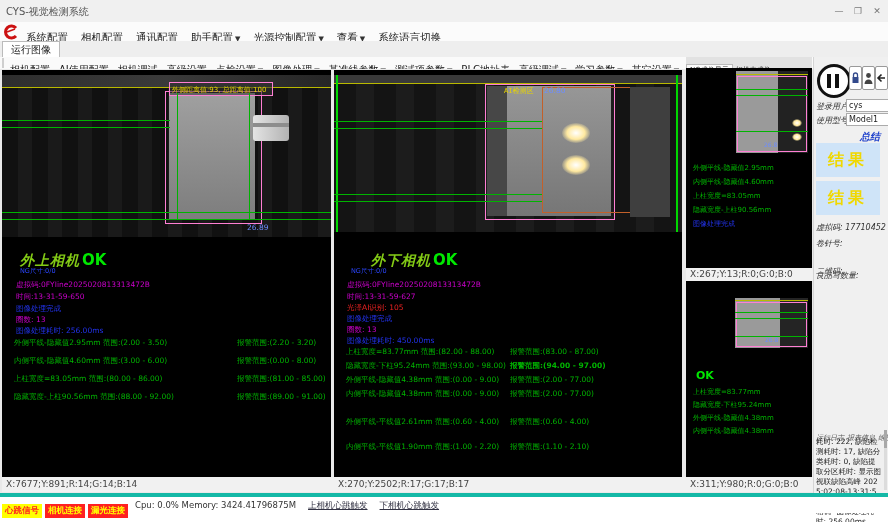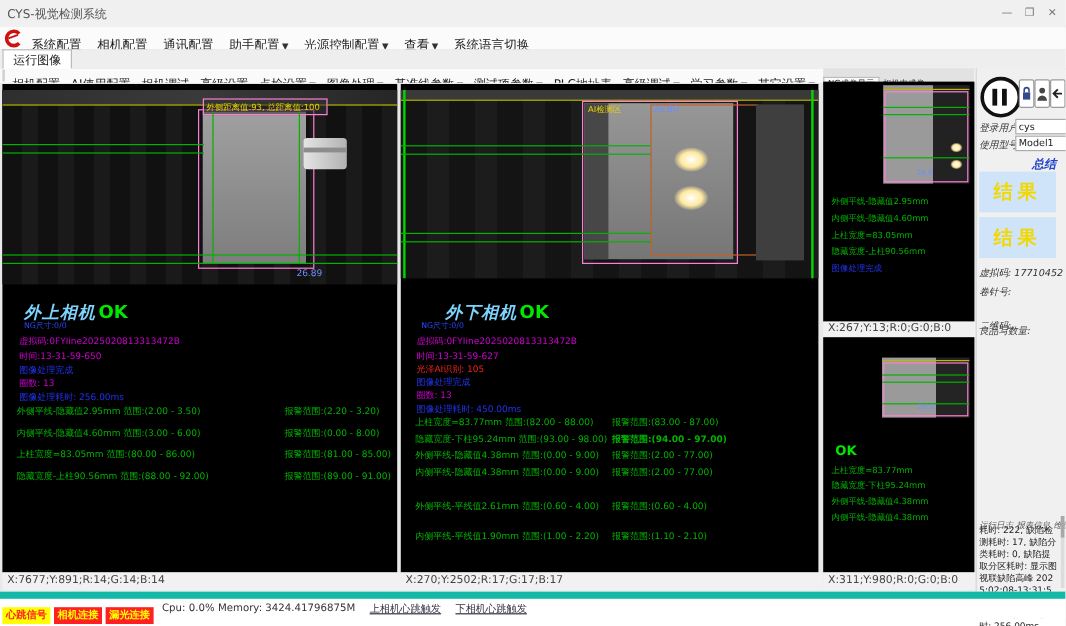--- a/index.html
+++ b/index.html
@@ -37,21 +37,21 @@
 
   
   .scene{overflow:hidden;background:#151515;text-align:right;}
   .hline{position:absolute;height:1px;}
   .vline{position:absolute;width:1px;}
   .yellow{background:#b9b900;}
   .green-l{background:#00b400;}
   .pinkbox{position:absolute;border:1px solid #ff7fd4;}
 
   
-  .cam-title{font-size:14px;font-weight:bold;font-style:italic;color:#7dd3fc;letter-spacing:1px;}
+  .cam-title{font-size:14px;font-weight:bold;font-style:italic;color:#84cc16;letter-spacing:1px;}
   .cam-ok{font-size:15px;font-weight:bold;font-style:normal;color:#00e800;margin-left:2px;}
   .t-tiny{font-size:6.5px;color:#2b46ff;}
   .t-mag{font-size:7.5px;color:#cc00cc;}
   .t-blue{font-size:7.5px;color:#2233ee;}
   .t-red{font-size:7.5px;color:#ee2222;}
   .meas-row{position:absolute;white-space:nowrap;}
   .meas-text{position:absolute;left:0;top:0;font-size:7.5px;color:#00b400;white-space:nowrap;}
   .meas-alarm{position:absolute;top:0;font-size:7.5px;color:#00b400;white-space:nowrap;}
 
   
@@ -77,21 +77,21 @@
   #total-label{font-size:10px;font-weight:bold;font-style:italic;color:#2244cc;}
   .result-block{position:absolute;left:816px;width:64px;height:34px;background:#cfe4f8;
                 text-align:center;line-height:34px;font-size:16px;font-weight:bold;color:#f0d800;letter-spacing:4px;}
   #log-tabs{left:816px;top:425px;width:70px;}
   .log-tab{display:inline-block;font-size:7px;color:#555;font-style:italic;margin-right:3px;}
   #log-text{left:816px;top:437px;width:66px;font-size:7.5px;line-height:10px;color:#222;word-break:break-all;}
   #log-scroll{left:884px;top:430px;width:3px;height:60px;background:#dcdcdc;}
   #log-thumb{left:884px;top:430px;width:3px;height:18px;background:#a8a8a8;}
 
   
-  #statusbar{left:0;top:493px;width:888px;height:15px;background:#ffffff;border-top:6px solid #14b8a6;padding-top:1px;}
+  #statusbar{left:0;top:493px;width:888px;height:15px;background:#ffffff;border-top:4px solid #14b8a6;padding-top:1px;}
   .badge{display:inline-block;font-size:8.5px;padding:1px 3px;margin:1px 1px 0 2px;font-weight:bold;}
   #cpu-text{display:inline-block;font-size:8.5px;color:#333;margin-left:6px;vertical-align:top;padding-top:2px;}
   .hb-link{display:inline-block;font-size:8.5px;color:#334;margin-left:12px;text-decoration:underline;
            vertical-align:top;padding-top:2px;cursor:pointer;}
 
   
   .conn{position:absolute;background:linear-gradient(90deg,#e4e4e4,#b2b2b2);border-radius:3px;}
   .glow{position:absolute;border-radius:50%;
         background:radial-gradient(ellipse at center,#ffffff 0%,#ffe9a0 45%,rgba(255,200,80,0) 75%);}
   .ov-label{position:absolute;font-size:7px;color:#e8d400;white-space:nowrap;}
@@ -185,21 +185,21 @@
     <div class="abs" style="left:153px;top:11px;width:20px;height:130px;background:#474747;"></div>
     <div class="pinkbox" style="left:151px;top:9px;width:128px;height:134px;"></div>
     <div class="abs" style="left:208px;top:12px;width:88px;height:124px;border:1px solid #c2602a;"></div>
     <div class="glow" style="left:228px;top:48px;width:28px;height:20px;"></div>
     <div class="glow" style="left:228px;top:80px;width:28px;height:20px;"></div>
     <div class="abs" style="left:296px;top:12px;width:40px;height:130px;background:#3f3f3f;"></div>
     <div class="hline green-l" style="left:0;top:46px;width:208px;"></div>
     <div class="hline green-l" style="left:0;top:53px;width:208px;"></div>
     <div class="hline green-l" style="left:0;top:119px;width:208px;"></div>
     <div class="hline green-l" style="left:0;top:126px;width:208px;"></div>
-    <span class="ov-label" style="left:156px;top:11px;">AI检测区</span>
+    <span class="ov-label" style="left:170px;top:11px;font-family:Liberation Mono, monospace;">AI检测区</span>
     <span class="bl-label" style="left:210px;top:11px;">26.80</span>
   </div>
 
   <div class="abs nowrap" style="left:17px;top:180px;margin-left:20px;">
     <span class="cam-title">外下相机</span><span class="cam-ok">OK</span>
   </div>
   <div class="abs t-tiny" style="left:17px;top:197px;">NG尺寸:0/0</div>
   <div class="abs t-mag" style="left:13px;top:210px;">虚拟码:0FYIine2025020813313472B</div>
   <div class="abs t-mag" style="left:13px;top:222px;">时间:13-31-59-627</div>
   <div class="abs t-red" style="left:13px;top:233px;">光泽AI识别: 105</div>

